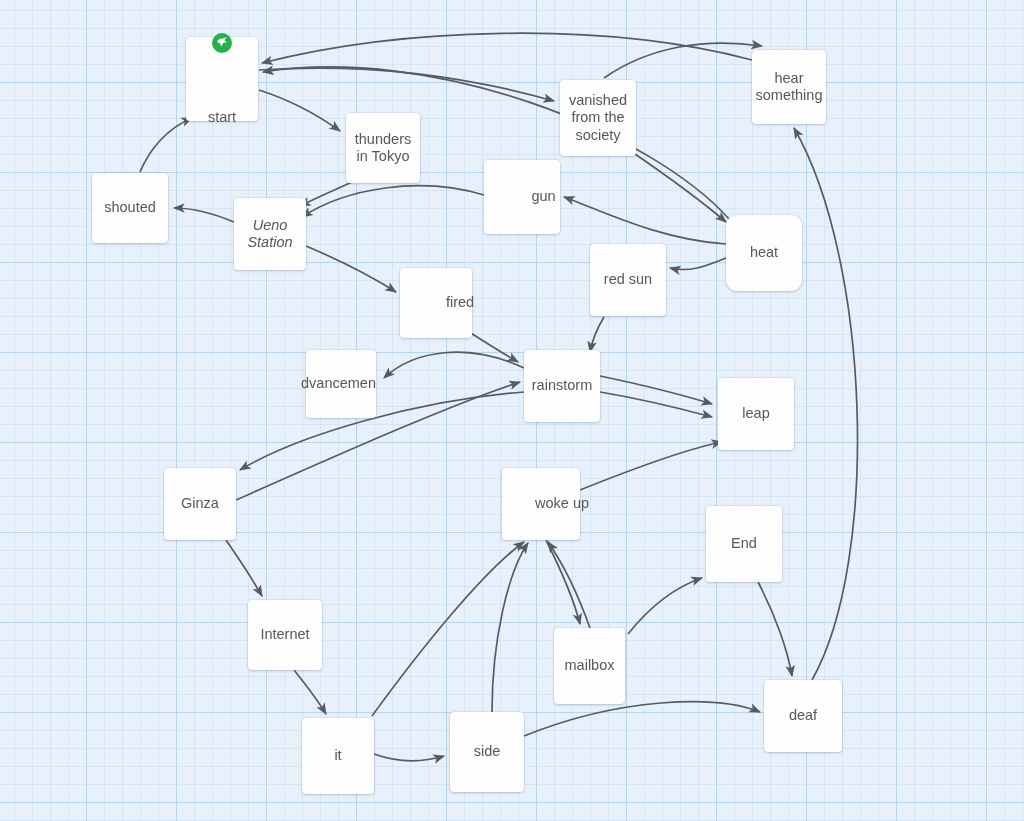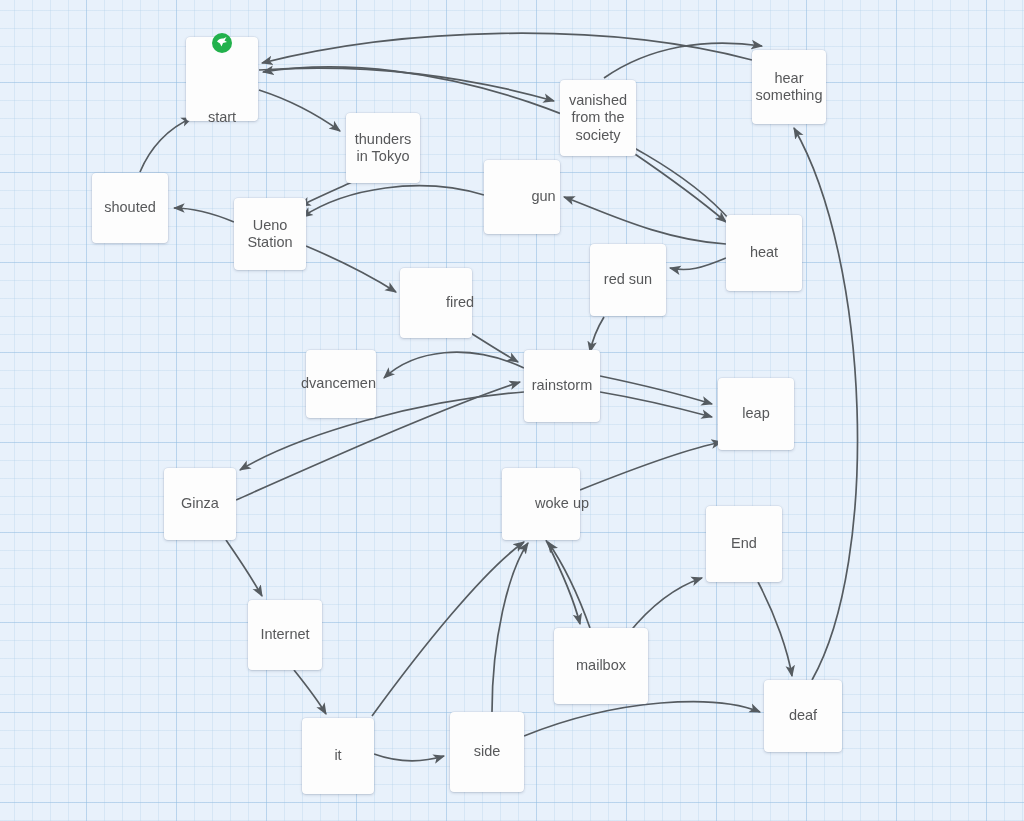--- a/index.html
+++ b/index.html
@@ -162,30 +162,30 @@
 
   <div class="node" style="left:752px;top:50px;width:74px;height:74px;">
     <span class="node-label">hear
 something</span>
   </div>
 
   <div class="node" style="left:92px;top:173px;width:76px;height:70px;">
     <span class="node-label">shouted</span>
   </div>
 
-  <div class="node" style="left:234px;top:198px;width:72px;height:72px;">
+  <div class="node" style="left:234px;top:198px;width:72px;height:72px;font-style:italic;">
     <span class="node-label">Ueno
 Station</span>
   </div>
 
   <div class="node" style="left:484px;top:160px;width:76px;height:74px;padding-left:43px;">
     <span class="node-label">gun</span>
   </div>
 
-  <div class="node" style="left:726px;top:215px;width:76px;height:76px;">
+  <div class="node" style="left:726px;top:215px;width:76px;height:76px;border-radius:11px;">
     <span class="node-label">heat</span>
   </div>
 
   <div class="node" style="left:590px;top:244px;width:76px;height:72px;">
     <span class="node-label">red sun</span>
   </div>
 
   <div class="node" style="left:400px;top:268px;width:72px;height:70px;padding-left:48px;">
     <span class="node-label">fired</span>
   </div>
@@ -211,21 +211,21 @@
   </div>
 
   <div class="node" style="left:706px;top:506px;width:76px;height:76px;">
     <span class="node-label">End</span>
   </div>
 
   <div class="node" style="left:248px;top:600px;width:74px;height:70px;">
     <span class="node-label">Internet</span>
   </div>
 
-  <div class="node" style="left:554px;top:628px;width:94px;height:76px;">
+  <div class="node" style="left:554px;top:628px;width:71px;height:76px;">
     <span class="node-label">mailbox</span>
   </div>
 
   <div class="node" style="left:764px;top:680px;width:78px;height:72px;">
     <span class="node-label">deaf</span>
   </div>
 
   <div class="node" style="left:302px;top:718px;width:72px;height:76px;">
     <span class="node-label">it</span>
   </div>

